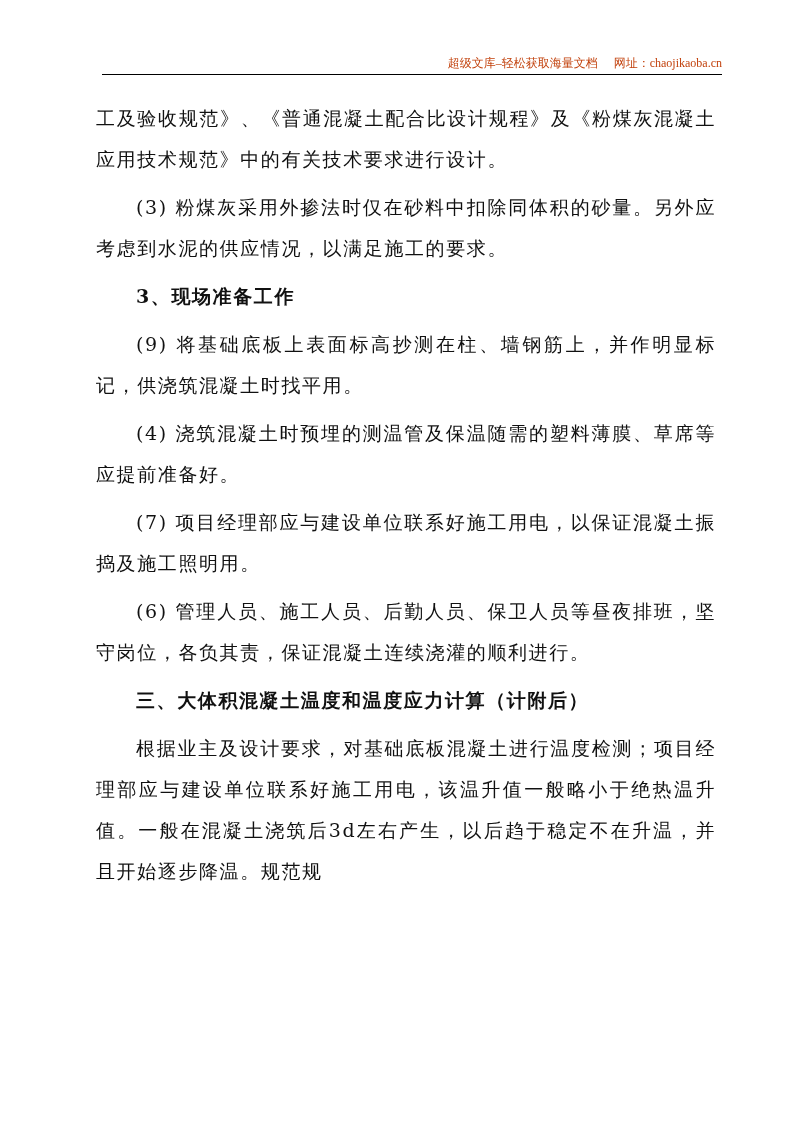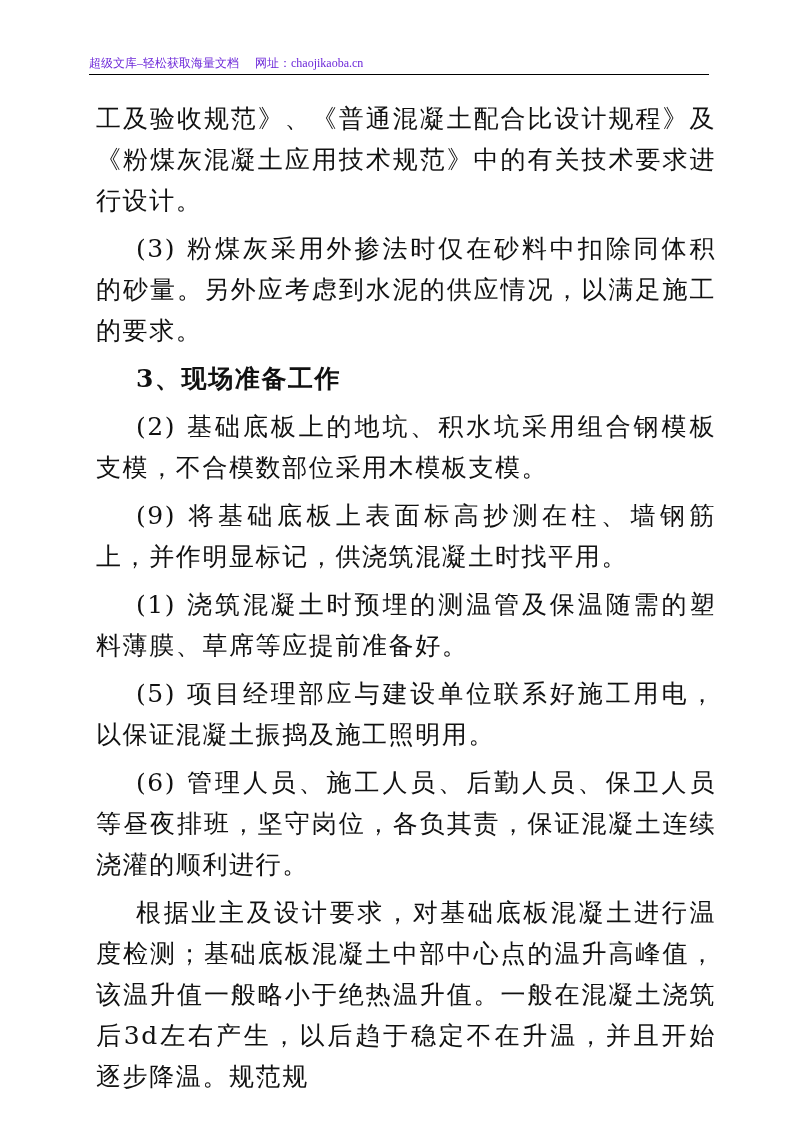--- a/index.html
+++ b/index.html
@@ -10,59 +10,60 @@
     body {
       width: 793px;
       height: 1122px;
       position: relative;
       overflow: hidden;
       font-family: "DejaVu Serif", "Liberation Serif", serif;
       color: #111111;
     }
     .page-header {
       position: absolute;
-      left: 89px;
+      left: 102px;
       top: 56px;
       width: 620px;
       height: 18px;
       border-bottom: 1px solid #000;
       font-family: "Liberation Serif", "DejaVu Serif", serif;
       font-size: 12px;
-      color: #6d28d9;
+      color: #c2410c;
+      text-align: right;
       line-height: 14px;
     }
     .page-header .site-name { margin-right: 16px; }
     .content {
       position: absolute;
       left: 96px;
       top: 98px;
       width: 620px;
     }
     .para {
       margin: 0;
-      font-size: 25px;
+      font-size: 19px;
       line-height: 41px;
       letter-spacing: 1.6px;
       text-align: justify;
       text-justify: inter-ideograph;
     }
     .indent { text-indent: 40px; }
     .heading { text-indent: 40px; font-weight: bold; }
     .gap { margin-top: 7px; }
   </style>
 </head>
 <body>
 
 <div class="page-header">
   <span class="site-name">超级文库–轻松获取海量文档</span><span>网址：chaojikaoba.cn</span>
 </div>
 
 <div class="content">
   <p class="para">工及验收规范》、《普通混凝土配合比设计规程》及《粉煤灰混凝土应用技术规范》中的有关技术要求进行设计。</p>
   <p class="para indent gap">(3) 粉煤灰采用外掺法时仅在砂料中扣除同体积的砂量。另外应考虑到水泥的供应情况，以满足施工的要求。</p>
   <p class="para heading gap">3、现场准备工作</p>
-  <p class="para indent gap">(2) 基础底板上的地坑、积水坑采用组合钢模板支模，不合模数部位采用木模板支模。</p>
   <p class="para indent gap">(9) 将基础底板上表面标高抄测在柱、墙钢筋上，并作明显标记，供浇筑混凝土时找平用。</p>
-  <p class="para indent gap">(1) 浇筑混凝土时预埋的测温管及保温随需的塑料薄膜、草席等应提前准备好。</p>
-  <p class="para indent gap">(5) 项目经理部应与建设单位联系好施工用电，以保证混凝土振捣及施工照明用。</p>
+  <p class="para indent gap">(4) 浇筑混凝土时预埋的测温管及保温随需的塑料薄膜、草席等应提前准备好。</p>
+  <p class="para indent gap">(7) 项目经理部应与建设单位联系好施工用电，以保证混凝土振捣及施工照明用。</p>
   <p class="para indent gap">(6) 管理人员、施工人员、后勤人员、保卫人员等昼夜排班，坚守岗位，各负其责，保证混凝土连续浇灌的顺利进行。</p>
-  <p class="para indent gap">根据业主及设计要求，对基础底板混凝土进行温度检测；基础底板混凝土中部中心点的温升高峰值，该温升值一般略小于绝热温升值。一般在混凝土浇筑后3d左右产生，以后趋于稳定不在升温，并且开始逐步降温。规范规</p>
+  <p class="para heading gap">三、大体积混凝土温度和温度应力计算（计附后）</p>
+  <p class="para indent gap">根据业主及设计要求，对基础底板混凝土进行温度检测；项目经理部应与建设单位联系好施工用电，该温升值一般略小于绝热温升值。一般在混凝土浇筑后3d左右产生，以后趋于稳定不在升温，并且开始逐步降温。规范规</p>
 </div>
 
 </body></html>

